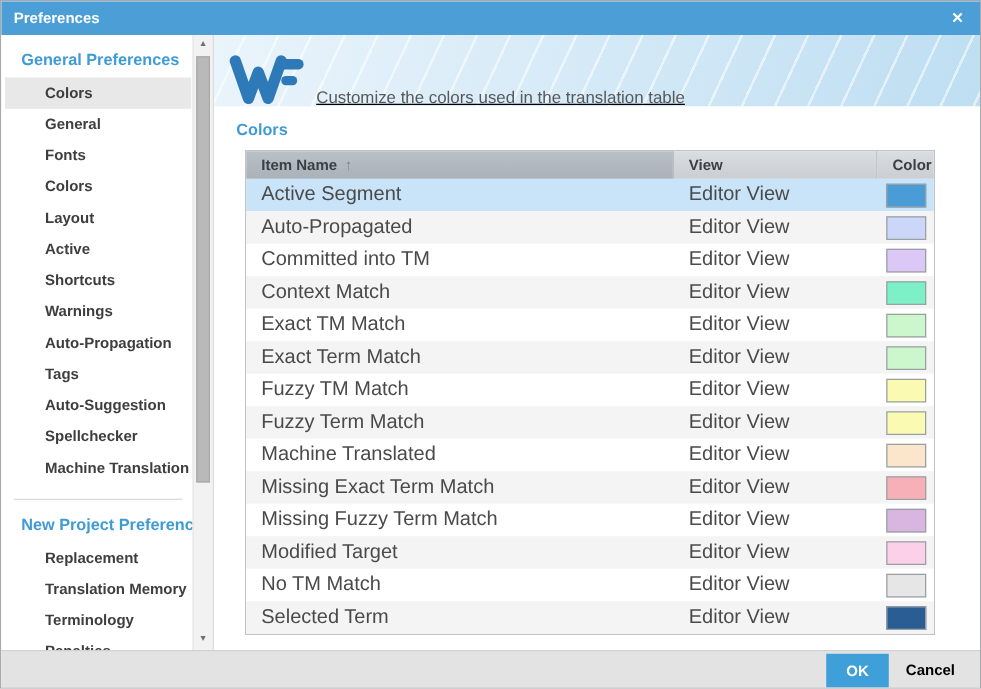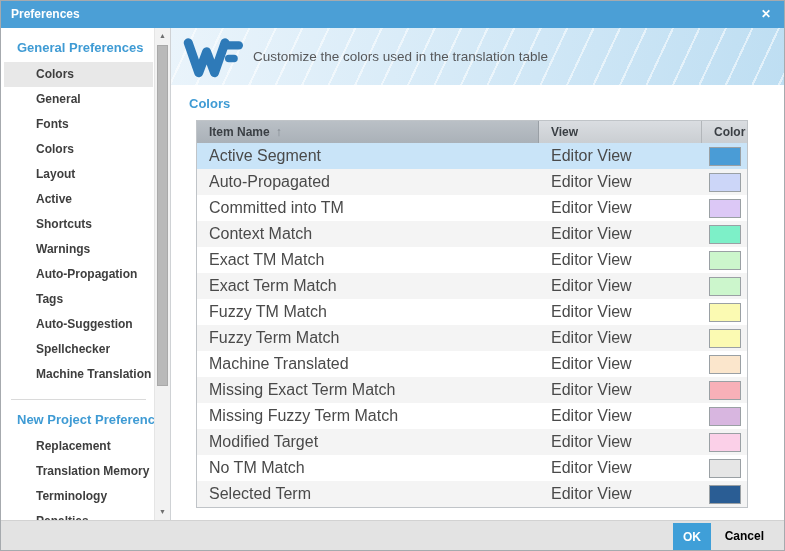--- a/index.html
+++ b/index.html
@@ -22,24 +22,24 @@
   .sb-item { height:25px; line-height:25px; padding-left:32px; font-size:12px; font-weight:bold; color:#3e3e3e; margin:0 1px 0 3px; cursor:pointer; white-space:nowrap; }
   .sb-item.selected { background:#e8e8e8; }
   .sb-divider { border-top:1px solid #dadada; margin:12px 8px 0 10px; }
   .sb-scroll { position:absolute; top:0; right:0; bottom:0; width:16px; background:#f2f2f2; border-left:1px solid #e5e5e5; }
   .sb-arrow { height:15px; text-align:center; font-size:7px; color:#6f6f6f; line-height:15px; cursor:pointer; }
   .sb-arrow.down { position:absolute; bottom:1px; left:0; right:0; }
   .sb-thumb { position:absolute; top:17px; left:2px; width:11px; height:341px; background:#b9b9b9; border:1px solid #a9a9a9; cursor:pointer; }
 
   
   .main { flex:1; min-width:0; background:#fff; }
-  .banner { height:57px; display:flex; align-items:center; padding-left:12px;
+  .banner { height:57px; display:flex; align-items:flex-end; padding-left:12px;
     background:
       repeating-linear-gradient(115deg, rgba(255,255,255,0) 0 22px, rgba(255,255,255,.55) 22px 24px),
-      linear-gradient(100deg,#eaf4fb,#d0e7f6 60%,#bedef2); }
+      linear-gradient(100deg,#eaf4fb,#d0e7f6 60%,#bedef2); text-decoration: underline; }
   .banner-text { font-size:13.5px; color:#57585a; margin-left:10px; }
   .heading { margin:11px 0 9px 18px; color:#3f9bd4; font-size:13px; font-weight:bold; }
 
   
   .table { margin-left:25px; width:552px; border:1px solid #c0c4c8; }
   .thead { display:flex; height:22px; }
   .th { font-size:12px; font-weight:bold; color:#3a3f44; line-height:22px; padding-left:12px; white-space:nowrap; }
   .th-item { width:342px; background:linear-gradient(#bac0c6,#aab1b8); border-right:1px solid #999fa5; }
   .th-view { width:163px; background:linear-gradient(#dadde1,#caced2); border-right:1px solid #b2b6ba; }
   .th-color { flex:1; background:linear-gradient(#dadde1,#caced2); }
@@ -48,21 +48,21 @@
   .tr.alt { background:#f4f4f4; }
   .tr.selected { background:#c9e4f8; }
   .td { font-size:16px; color:#4a4a4a; white-space:nowrap; }
   .td-item { width:342px; padding-left:12px; }
   .td-view { width:163px; padding-left:12px; }
   .td-color { flex:1; display:flex; justify-content:center; }
   .swatch { width:32px; height:19px; border:1px solid #9aa0a4; }
 
   
   .footer { flex:none; height:30px; background:#e3e3e3; border-top:1px solid #d2d2d2; position:relative; }
-  .ok-btn { position:absolute; right:73px; bottom:0; width:38px; height:27px; background:#3f9fd8; color:#fff; border:none; font-weight:bold; font-size:12px; font-family:inherit; cursor:pointer; }
+  .ok-btn { position:absolute; right:73px; bottom:0; width:50px; height:27px; background:#3f9fd8; color:#fff; border:none; font-weight:bold; font-size:12px; font-family:inherit; cursor:pointer; }
   .cancel-btn { position:absolute; right:14px; bottom:0; height:27px; line-height:27px; background:none; border:none; font-weight:bold; font-size:12px; color:#000000; font-family:inherit; cursor:pointer; padding:0 6px; }
 </style>
 </head>
 <body>
 
 <div class="dialog">
 
   <div class="titlebar">
     <span>Preferences</span>
     <span class="close">✕</span>

